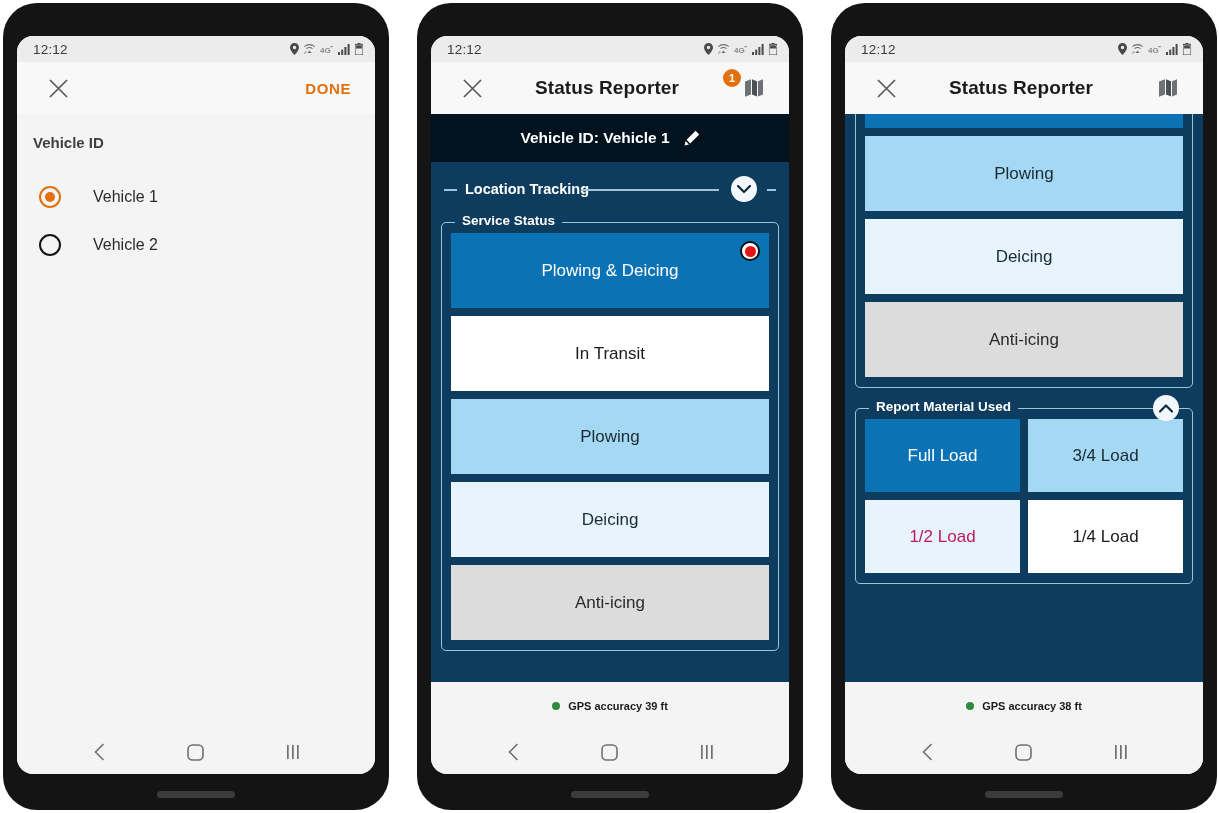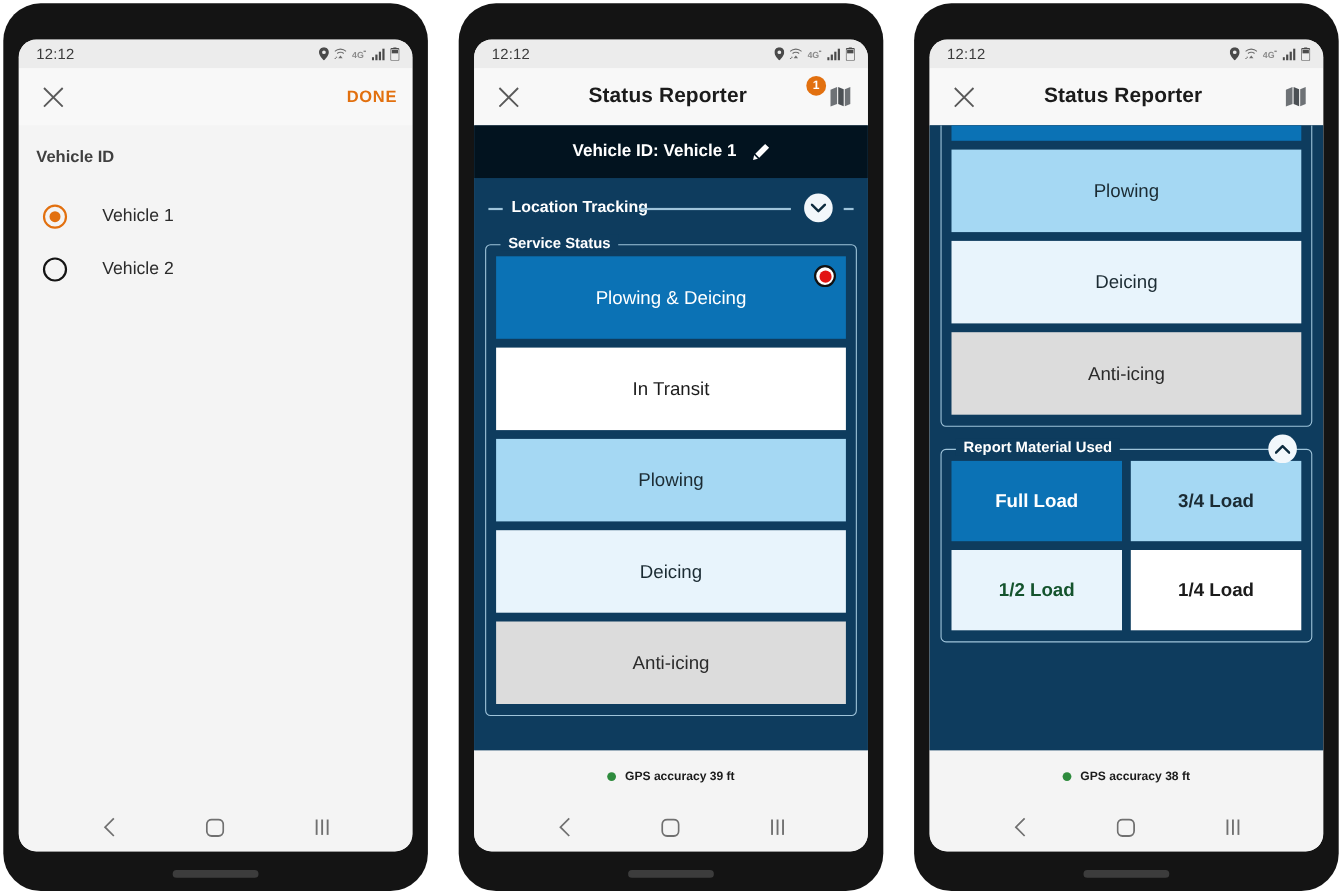--- a/index.html
+++ b/index.html
@@ -40,21 +40,21 @@
   }
   .sb-time { font-size: 13.5px; color: #3b3b3b; letter-spacing: .2px; }
   .sb-icons { display: flex; align-items: center; gap: 5px; }
   .sb-icons svg { display: block; }
 
   
   .toolbar {
     height: 52px; flex: 0 0 52px;
     background: #f8f8f8;
     display: flex; align-items: center;
-    padding: 0 14px;
+    padding: 0 24px;
     position: relative;
   }
   .tb-close { width: 34px; height: 34px; display: flex; align-items: center; justify-content: center; cursor: pointer; }
   .tb-title {
     flex: 1; text-align: center;
     font-size: 19px; font-weight: bold; color: #1b1b1b;
     letter-spacing: .1px;
   }
   .tb-right { width: 40px; height: 36px; display: flex; align-items: center; justify-content: flex-end; position: relative; }
   .tb-done {
@@ -146,21 +146,21 @@
     width: 20px; height: 20px; border-radius: 50%;
     background: #ffffff; border: 2.5px solid #111;
     display: flex; align-items: center; justify-content: center;
   }
   .rec-dot::after { content:""; width: 11px; height: 11px; border-radius: 50%; background: #e21414; }
 
   
   .mat-grid { display: grid; grid-template-columns: 1fr 1fr; gap: 8px; }
   .mat-btn {
     height: 73px; display: flex; align-items: center; justify-content: center;
-    font-size: 17px; font-weight: bold;
+    font-size: 17px; font-weight: normal;
   }
 
   
   .gps-bar {
     flex: 0 0 48px; background: #f4f4f4;
     display: flex; align-items: center; justify-content: center; gap: 8px;
     font-size: 11px; font-weight: bold; color: #1b1b1b;
   }
   .gps-dot { width: 8px; height: 8px; border-radius: 50%; background: #2e8b3d; }
 
@@ -479,21 +479,21 @@
                 </svg>
             </span>
             <div class="group-frame">
               <div class="mat-grid">
                 <div class="mat-btn" style="background:#0b72b5;color:#ffffff">
                   <span>Full Load</span>
                 </div>
                 <div class="mat-btn" style="background:#a5d8f3;color:#1b2b33">
                   <span>3/4 Load</span>
                 </div>
-                <div class="mat-btn" style="background:#e8f4fc;color:#14532d">
+                <div class="mat-btn" style="background:#e8f4fc;color:#be185d">
                   <span>1/2 Load</span>
                 </div>
                 <div class="mat-btn" style="background:#ffffff;color:#1b1b1b">
                   <span>1/4 Load</span>
                 </div>
               </div>
             </div>
           </div>
 
         </div>

